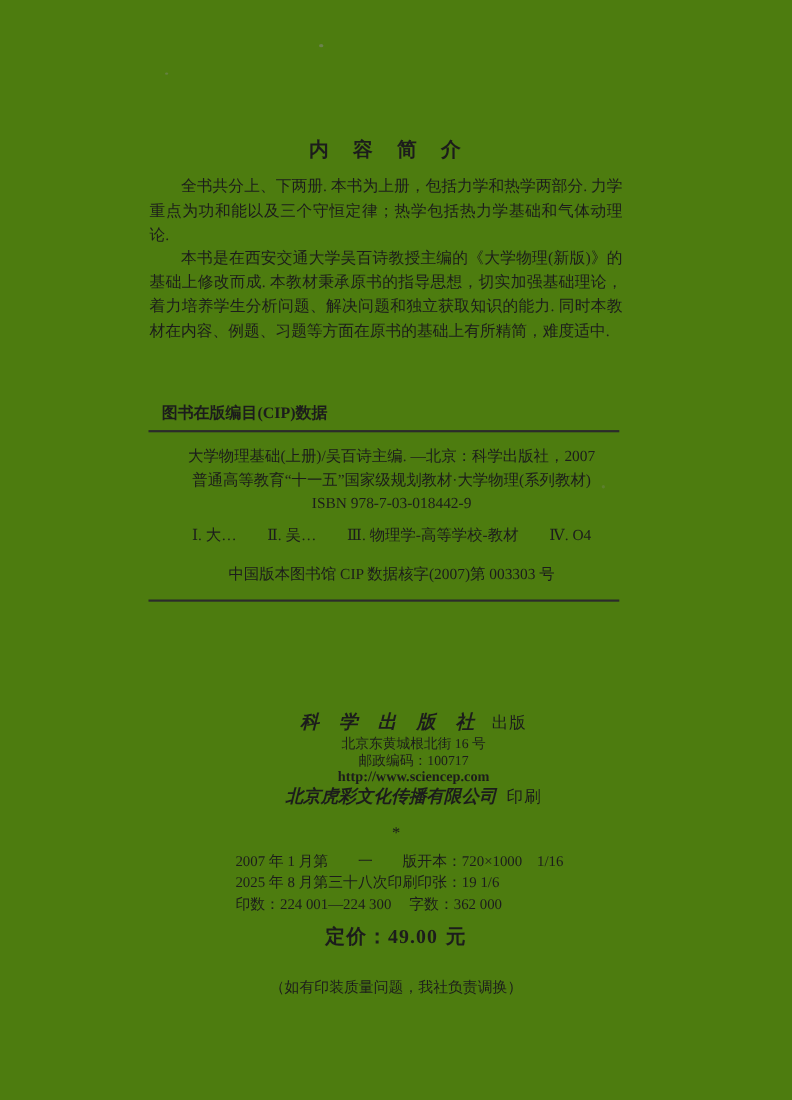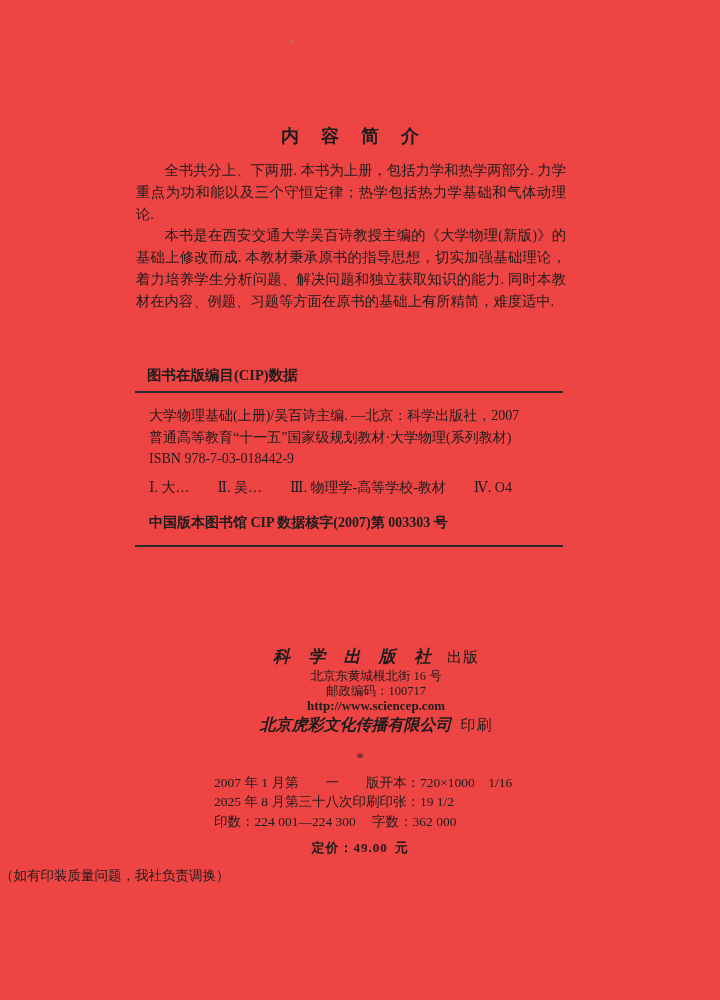--- a/index.html
+++ b/index.html
@@ -5,21 +5,21 @@
   html,body{margin:0;padding:0;}
   body{
     width:720px;height:1000px;
     background:#e9e9e9;
     font-family:"Liberation Serif","DejaVu Serif",serif;
     color:#1c1c1c;
   }
   .page{
     position:relative;
     width:720px;height:1000px;
-    background:#ef4444;
+    background:#4d7c0f;
     overflow:hidden;
   }
 
   
   .intro{position:absolute;top:124px;left:136px;width:430px;}
   .intro-title{
     margin:0 0 12px 0;
     text-align:center;
     font-size:18px;font-weight:bold;
     letter-spacing:2px;
@@ -31,24 +31,24 @@
     text-indent:2em;
   }
 
   
   .cip{position:absolute;top:366px;left:135px;width:428px;}
   .cip-header{
     font-size:14.5px;font-weight:bold;
     padding:0 0 6px 12px;
   }
   .rule{height:0;border-top:2px solid #2b2b2b;}
-  .cip-body{padding:12px 0 11px 14px;}
+  .cip-body{padding:12px 0 11px 14px;text-align:center;}
   .cip-body p{margin:0;font-size:14px;line-height:21.5px;}
   .cip-class{margin-top:7px !important;}
-  .cip-record{margin-top:14px !important;font-weight:bold;}
+  .cip-record{margin-top:14px !important;}
 
   
   .credits{
     position:absolute;top:541px;left:135px;width:428px;
     text-align:center;
   }
   .credits p{
     margin:0;font-size:14px;line-height:21px;
     font-style:italic;
   }
@@ -67,24 +67,24 @@
 
   
   .colophon{position:absolute;top:750px;left:0;width:720px;}
   .star{text-align:center;font-size:15px;line-height:16px;}
   .col-rows{width:290px;margin:7px 0 0 214px;}
   .col-row{display:flex;font-size:13.5px;line-height:19.3px;}
   .col-row .l{flex:0 0 158px;white-space:nowrap;}
   .col-row .r{white-space:nowrap;}
   .price{
     margin-top:8px;text-align:center;
-    font-size:13px;font-weight:bold;letter-spacing:1px;
+    font-size:18px;font-weight:bold;letter-spacing:1px;
   }
   .price .unit{margin-left:7px;}
-  .note{margin-top:10px;font-size:13.5px;}
+  .note{margin-top:26px;text-align:center;font-size:13.5px;}
 
   
   .speck{position:absolute;background:#8a8a8a;border-radius:50%;}
   .speck.s1{left:290px;top:40px;width:4px;height:3px;opacity:.5;}
   .speck.s2{left:150px;top:66px;width:3px;height:2px;opacity:.4;}
   .speck.s3{left:547px;top:441px;width:3px;height:3px;opacity:.25;}
 </style>
 </head>
 <body>
 
@@ -124,21 +124,21 @@
 
   <section class="colophon">
     <div class="star">*</div>
     <div class="col-rows">
       <div class="col-row">
         <span class="l">2007 年 1 月第　　一　　版</span>
         <span class="r">开本：720×1000　1/16</span>
       </div>
       <div class="col-row">
         <span class="l">2025 年 8 月第三十八次印刷</span>
-        <span class="r">印张：19 1/2</span>
+        <span class="r">印张：19 1/6</span>
       </div>
       <div class="col-row">
         <span class="l">印数：224 001—224 300</span>
         <span class="r">字数：362 000</span>
       </div>
     </div>
     <div class="price">
       <span>定价：</span><span>49.00</span><span class="unit">元</span>
     </div>
     <div class="note">（如有印装质量问题，我社负责调换）</div>

